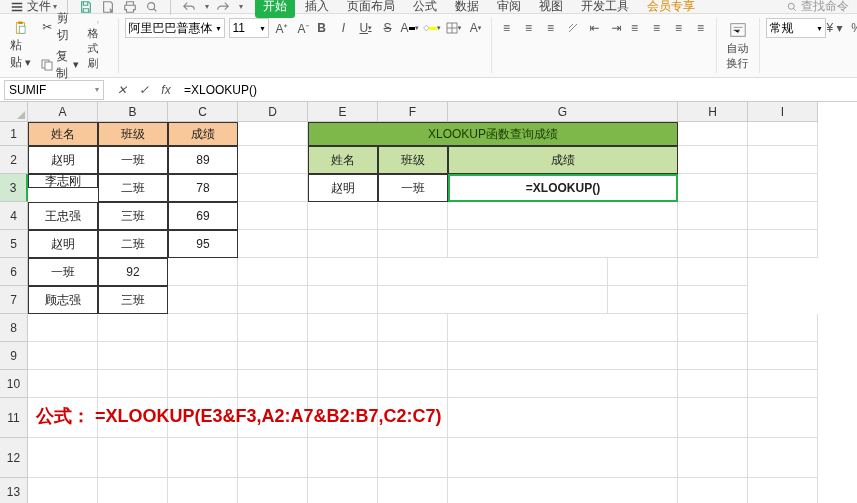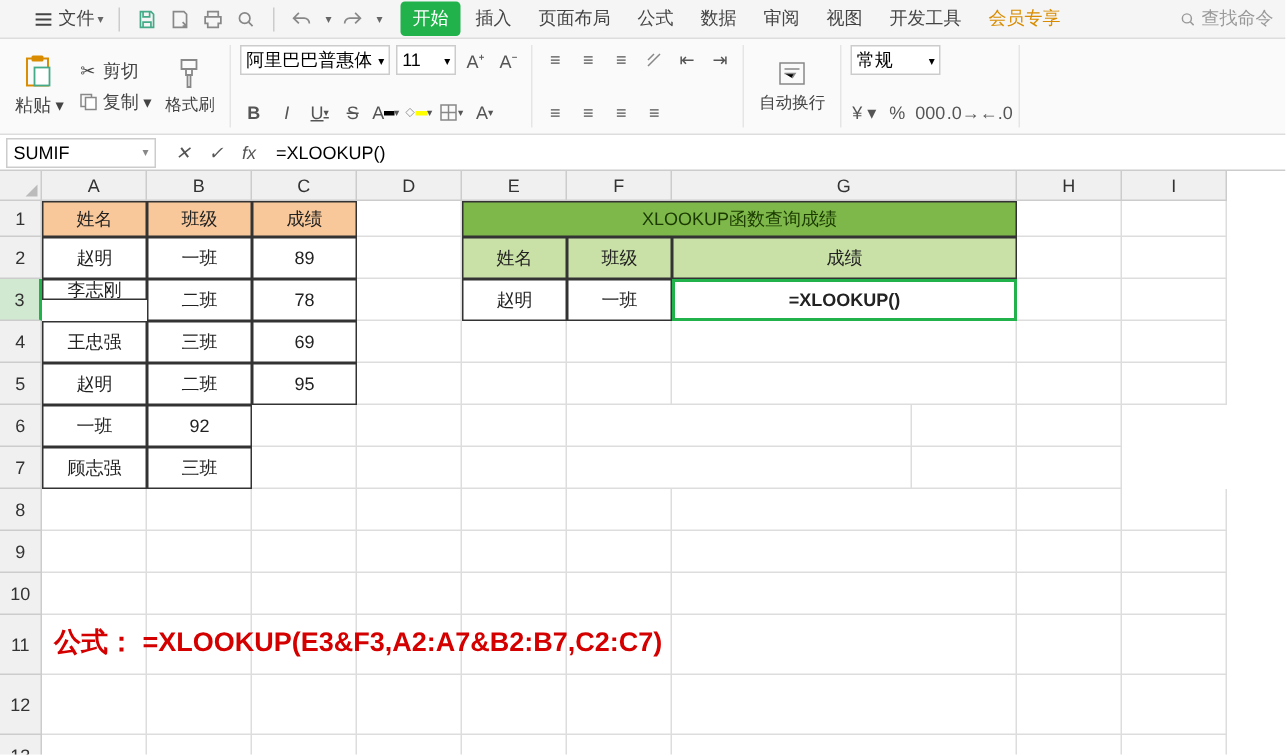--- a/index.html
+++ b/index.html
@@ -1,34 +1,34 @@
 <!DOCTYPE html>
 <html><head>
 <meta charset="utf-8">
 <style>
 * { margin: 0; padding: 0; box-sizing: border-box; font-family: "Microsoft YaHei", Arial, sans-serif; font-size: 12px; }
 body { background: #fff; width: 857px; height: 503px; overflow: hidden; user-select: none; }
 
 
-.menubar { display: flex; align-items: center; height: 26px; background: #f5f5f5; border-bottom: 1px solid #ddd; padding-left: 16px; }
+.menubar { display: flex; align-items: center; height: 14px; background: #f5f5f5; border-bottom: 1px solid #ddd; padding-left: 4px; }
 .menu-btn { display: flex; align-items: center; padding: 2px 6px; color: #444; cursor: pointer; }
 .menu-icon { width: 14px; height: 14px; margin-right: 3px; }
 .dropdown-caret { font-size: 8px; margin-left: 2px; color: #666; }
 .qat { display: flex; align-items: center; margin-left: 6px; gap: 6px; }
 .qat .ic { width: 16px; height: 16px; display: flex; align-items: center; justify-content: center; color: #666; cursor: pointer; }
 .divider { width: 1px; height: 16px; background: #ccc; margin: 0 4px; }
 .tabs { display: flex; align-items: center; margin-left: 12px; gap: 2px; }
 .tab { padding: 3px 8px; color: #444; cursor: pointer; border-radius: 3px; }
 .tab.active { background: #22b24c; color: #fff; }
 .tab.member { color: #d98c00; }
 .search { margin-left: auto; margin-right: 8px; color: #999; display: flex; align-items: center; gap: 3px; }
 
 
 .ribbon { display: flex; height: 64px; background: #fafafa; border-bottom: 1px solid #ddd; padding: 4px 6px; gap: 6px; }
-.group { display: flex; flex-direction: column; justify-content: space-between; border-right: 1px solid #e5e5e5; padding-right: 6px; }
+.group { display: flex; flex-direction: row; justify-content: space-between; border-right: 1px solid #e5e5e5; padding-right: 6px; }
 .group.row { flex-direction: row; align-items: center; gap: 2px; }
 .big-btn { display: flex; flex-direction: column; align-items: center; justify-content: center; height: 54px; padding: 2px 4px; cursor: pointer; color: #444; }
 .big-btn .lbl { font-size: 11px; margin-top: 2px; }
 .small-btn { display: flex; align-items: center; gap: 3px; padding: 1px 3px; cursor: pointer; color: #444; font-size: 11px; }
 .small-btn .ic { width: 14px; height: 14px; display: inline-flex; align-items: center; justify-content: center; }
 .font-select { border: 1px solid #ccc; height: 20px; font-size: 11px; padding: 0 3px; background: #fff; display: inline-flex; align-items: center; min-width: 0; }
 .font-name { width: 100px; }
 .font-size { width: 40px; }
 .toolbar-row { display: flex; align-items: center; gap: 4px; height: 20px; }
 .tb-ic { width: 18px; height: 18px; display: inline-flex; align-items: center; justify-content: center; color: #555; cursor: pointer; font-size: 12px; }

